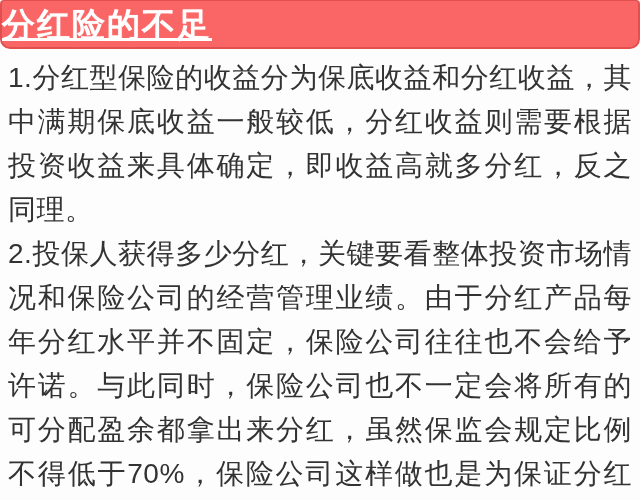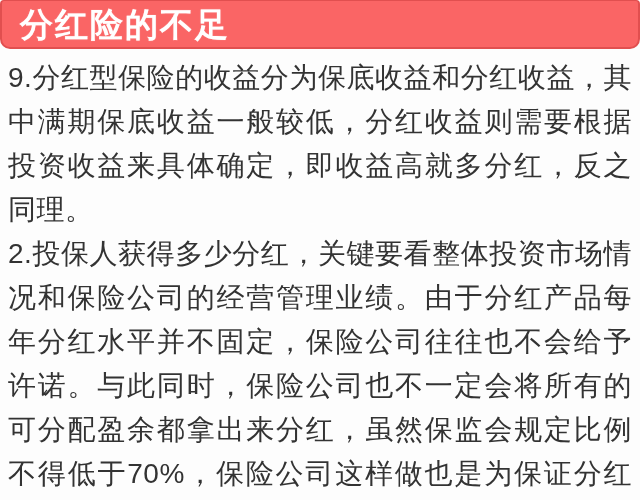--- a/index.html
+++ b/index.html
@@ -29,23 +29,23 @@
     border-top-width: 1px;
     border-radius: 4px 4px 10px 10px;
     display: flex;
     align-items: center;
   }
   .banner .title {
     color: var(--title_color);
     font-size: 33px;
     font-weight: bold;
     letter-spacing: 2px;
-    padding-left: 18px;
     line-height: 1;
     text-shadow: 0 0 1px rgba(255,255,255,0.6);
+    text-decoration: underline;
   }
   .article {
     margin-top: 7px;
     padding: 0 8px 0 8px;
     color: var(--text_color);
     font-size: 28px;
     line-height: 44px;
     text-align: justify;
     letter-spacing: 0.5px;
   }
@@ -54,15 +54,15 @@
   }
 </style>
 </head>
 <body>
 
 <div class="banner">
   <span class="title">分红险的不足</span>
 </div>
 
 <div class="article">
-  <p>9.分红型保险的收益分为保底收益和分红收益，其中满期保底收益一般较低，分红收益则需要根据投资收益来具体确定，即收益高就多分红，反之同理。</p>
+  <p>1.分红型保险的收益分为保底收益和分红收益，其中满期保底收益一般较低，分红收益则需要根据投资收益来具体确定，即收益高就多分红，反之同理。</p>
   <p>2.投保人获得多少分红，关键要看整体投资市场情况和保险公司的经营管理业绩。由于分红产品每年分红水平并不固定，保险公司往往也不会给予许诺。与此同时，保险公司也不一定会将所有的可分配盈余都拿出来分红，虽然保监会规定比例不得低于70%，保险公司这样做也是为保证分红险长期稳定运作，使红利分配呈现比较平滑的态势。</p>
 </div>
 
 </body></html>

